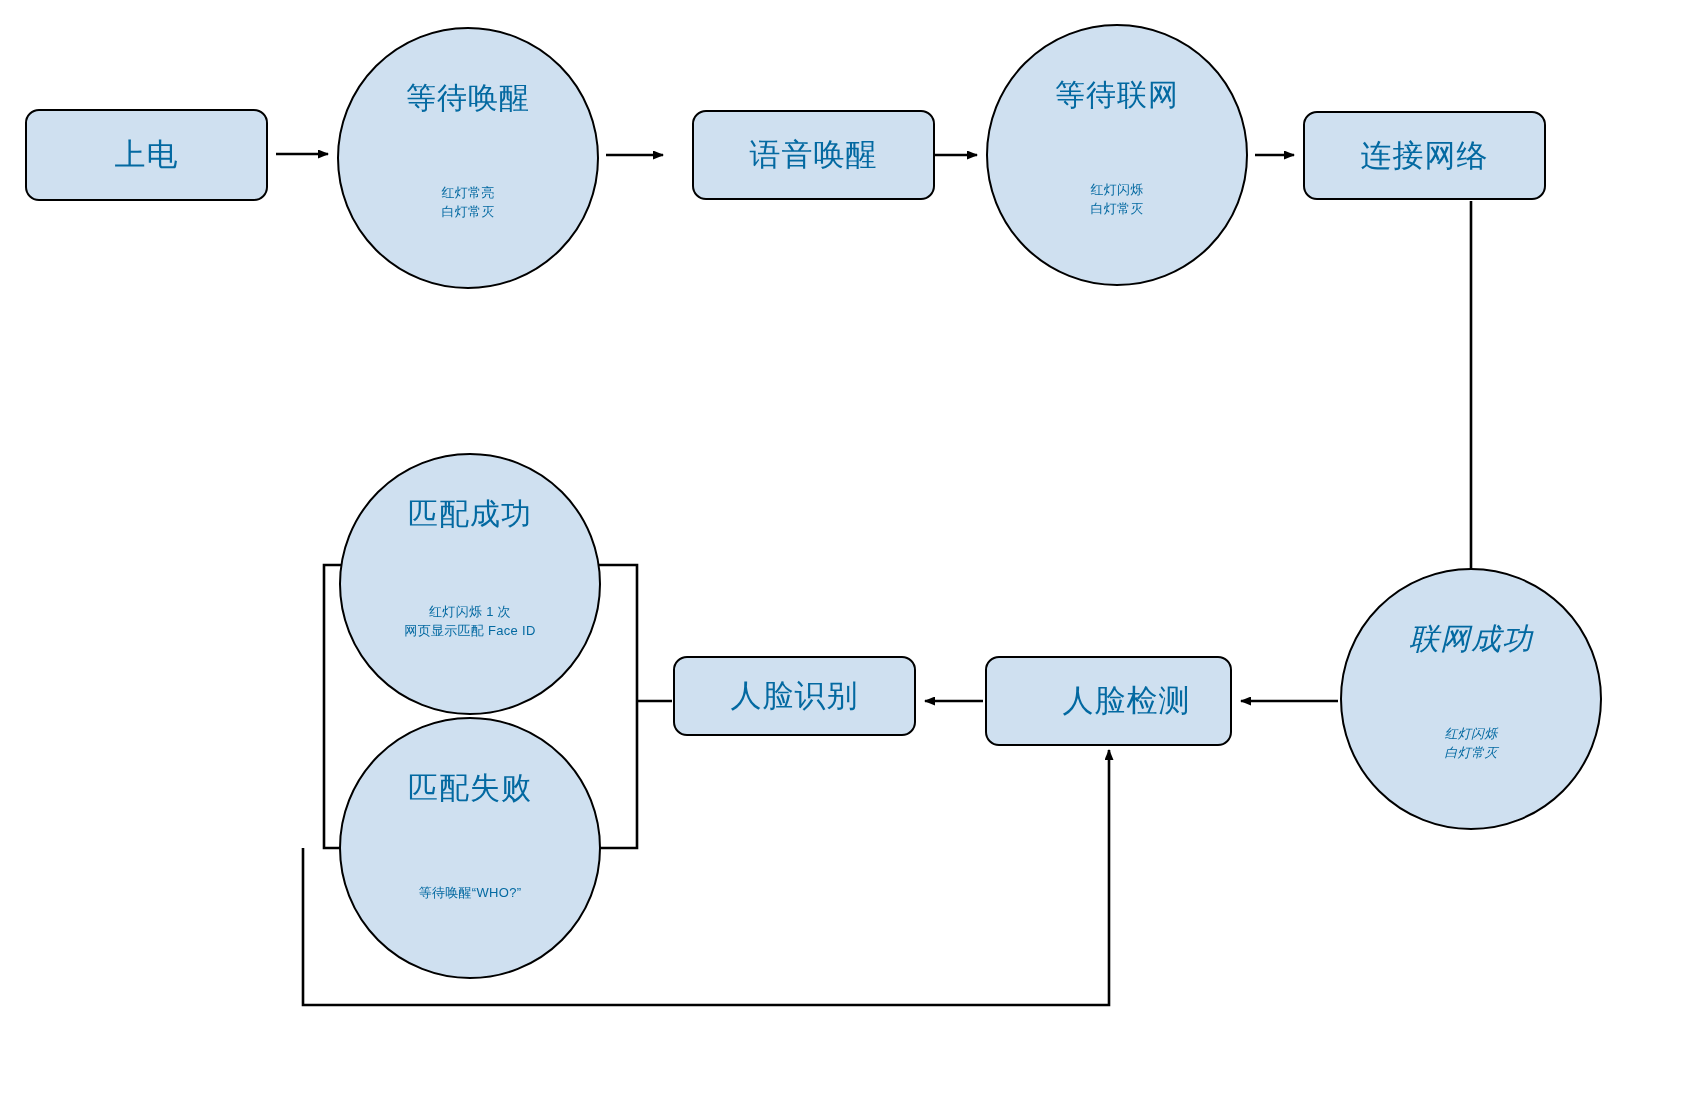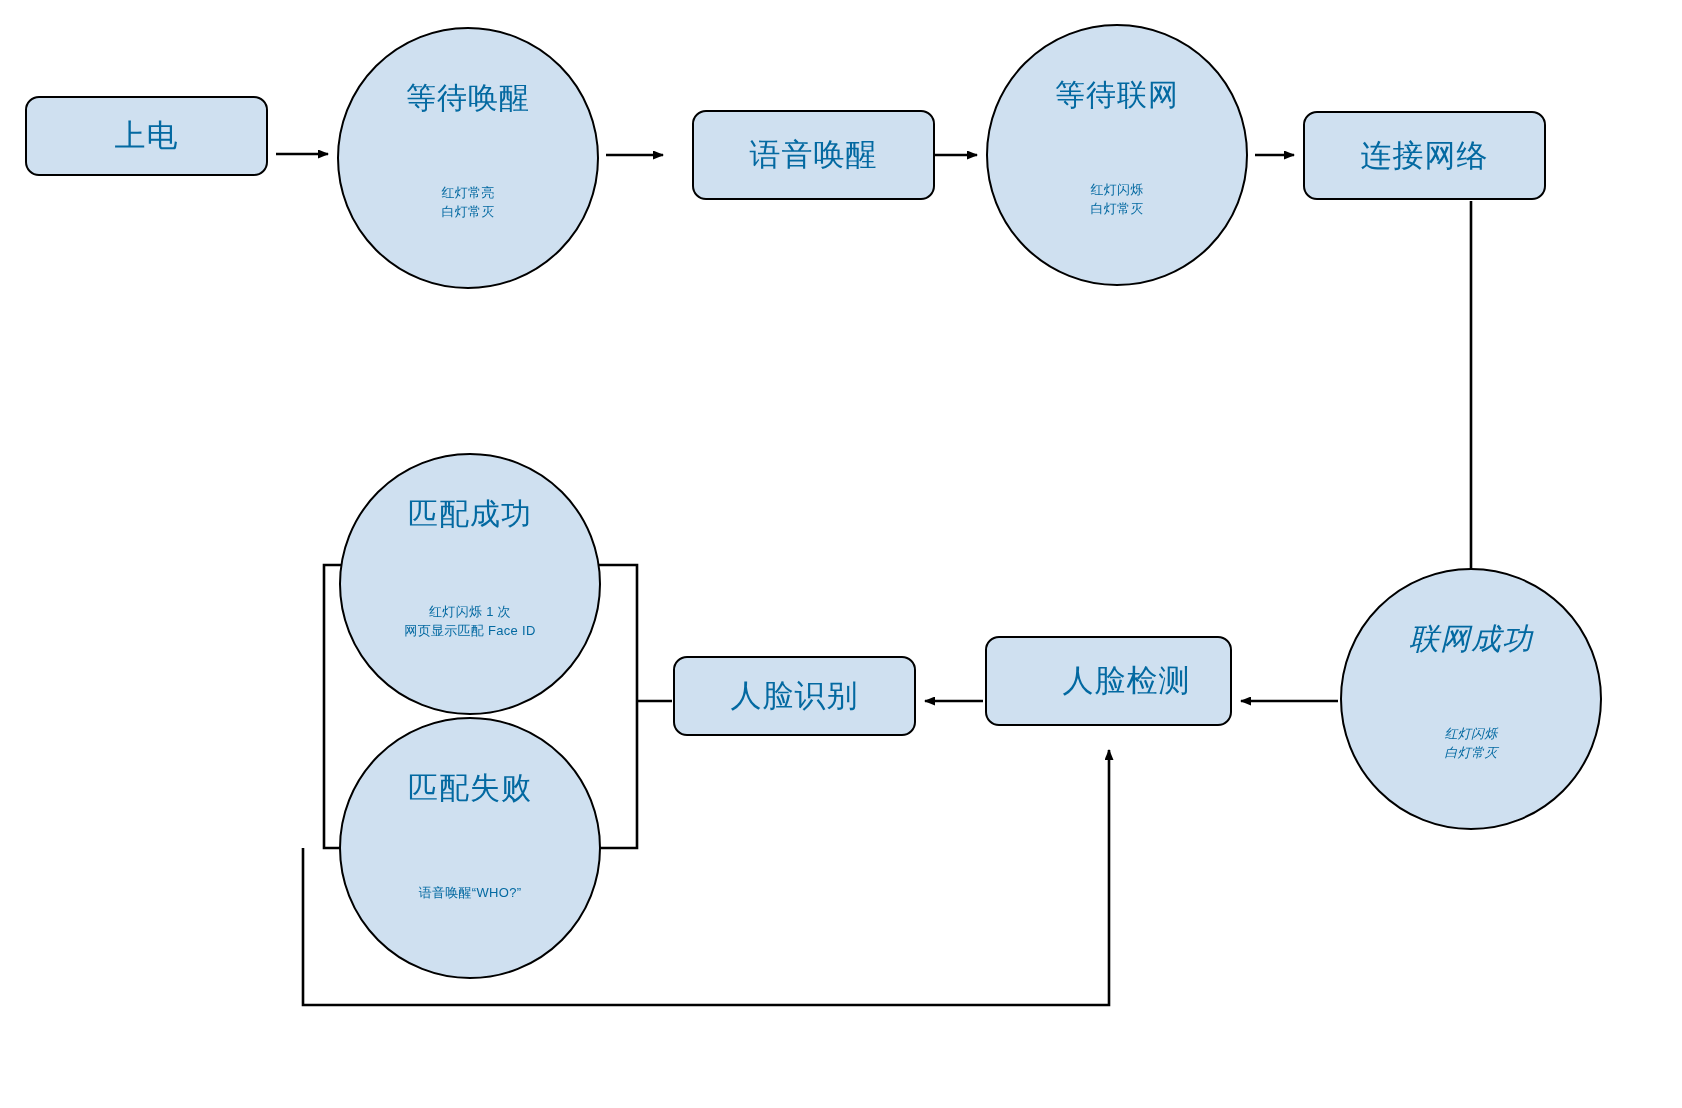--- a/index.html
+++ b/index.html
@@ -80,21 +80,21 @@
         <path d="M 1255 155 L 1294 155" stroke="#000000" marker-end="url(#arrowhead)"></path>
         <path d="M 1471 201 L 1471 584" stroke="#000000" marker-end="url(#arrowhead)"></path>
         <path d="M 1338 701 L 1241 701" stroke="#000000" marker-end="url(#arrowhead)"></path>
         <path d="M 983 701 L 925 701" stroke="#000000" marker-end="url(#arrowhead)"></path>
         <path d="M 672 701 L 637 701 L 637 565 L 324 565 L 324 848 L 637 848 L 637 701" stroke="#000000"></path>
         <path d="M 303 848 L 303 1005 L 1109 1005 L 1109 750" stroke="#000000" marker-end="url(#arrowhead)"></path>
       </g>
   </svg>
 
   <div id="node-layer">
-      <div class="node rect" style="left: 25px; top: 96px; width: 243px; height: 80px; background: rgb(207, 224, 240); border-color: rgb(0, 0, 0);">
+      <div class="node rect" style="left: 25px; top: 109px; width: 243px; height: 92px; background: rgb(207, 224, 240); border-color: rgb(0, 0, 0);">
         <div class="node-title">上电</div>
       </div>
       <div class="node circ" style="left: 337px; top: 27px; width: 262px; height: 262px; background: rgb(207, 224, 240); border-color: rgb(0, 0, 0);">
         <div class="node-title" style="top: 52px;">等待唤醒</div>
         <div class="node-sub" style="top: 155px;">红灯常亮
 白灯常灭</div>
       </div>
       <div class="node rect" style="left: 672px; top: 110px; width: 243px; height: 90px; background: rgb(207, 224, 240); border-color: rgb(0, 0, 0); margin-left: 20px;">
         <div class="node-title">语音唤醒</div>
       </div>
@@ -104,30 +104,30 @@
 白灯常灭</div>
       </div>
       <div class="node rect" style="left: 1303px; top: 111px; width: 243px; height: 89px; background: rgb(207, 224, 240); border-color: rgb(0, 0, 0);">
         <div class="node-title">连接网络</div>
       </div>
       <div class="node circ" style="left: 1340px; top: 568px; width: 262px; height: 262px; background: rgb(207, 224, 240); border-color: rgb(0, 0, 0); font-style: italic;">
         <div class="node-title" style="top: 52px;">联网成功</div>
         <div class="node-sub" style="top: 155px;">红灯闪烁
 白灯常灭</div>
       </div>
-      <div class="node rect" style="left: 985px; top: 636px; width: 247px; height: 90px; background: rgb(207, 224, 240); border-color: rgb(0, 0, 0); padding-left: 36px;">
+      <div class="node rect" style="left: 985px; top: 656px; width: 247px; height: 90px; background: rgb(207, 224, 240); border-color: rgb(0, 0, 0); padding-left: 36px;">
         <div class="node-title">人脸检测</div>
       </div>
       <div class="node rect" style="left: 673px; top: 656px; width: 243px; height: 80px; background: rgb(207, 224, 240); border-color: rgb(0, 0, 0);">
         <div class="node-title">人脸识别</div>
       </div>
       <div class="node circ" style="left: 339px; top: 453px; width: 262px; height: 262px; background: rgb(207, 224, 240); border-color: rgb(0, 0, 0);">
         <div class="node-title" style="top: 42px;">匹配成功</div>
         <div class="node-sub" style="top: 148px;">红灯闪烁 1 次
 网页显示匹配 Face ID</div>
       </div>
       <div class="node circ" style="left: 339px; top: 717px; width: 262px; height: 262px; background: rgb(207, 224, 240); border-color: rgb(0, 0, 0);">
         <div class="node-title" style="top: 52px;">匹配失败</div>
-        <div class="node-sub" style="top: 165px;">语音唤醒“WHO?”</div>
+        <div class="node-sub" style="top: 165px;">等待唤醒“WHO?”</div>
       </div>
     </div>
 
 </div>
 
 </body></html>

